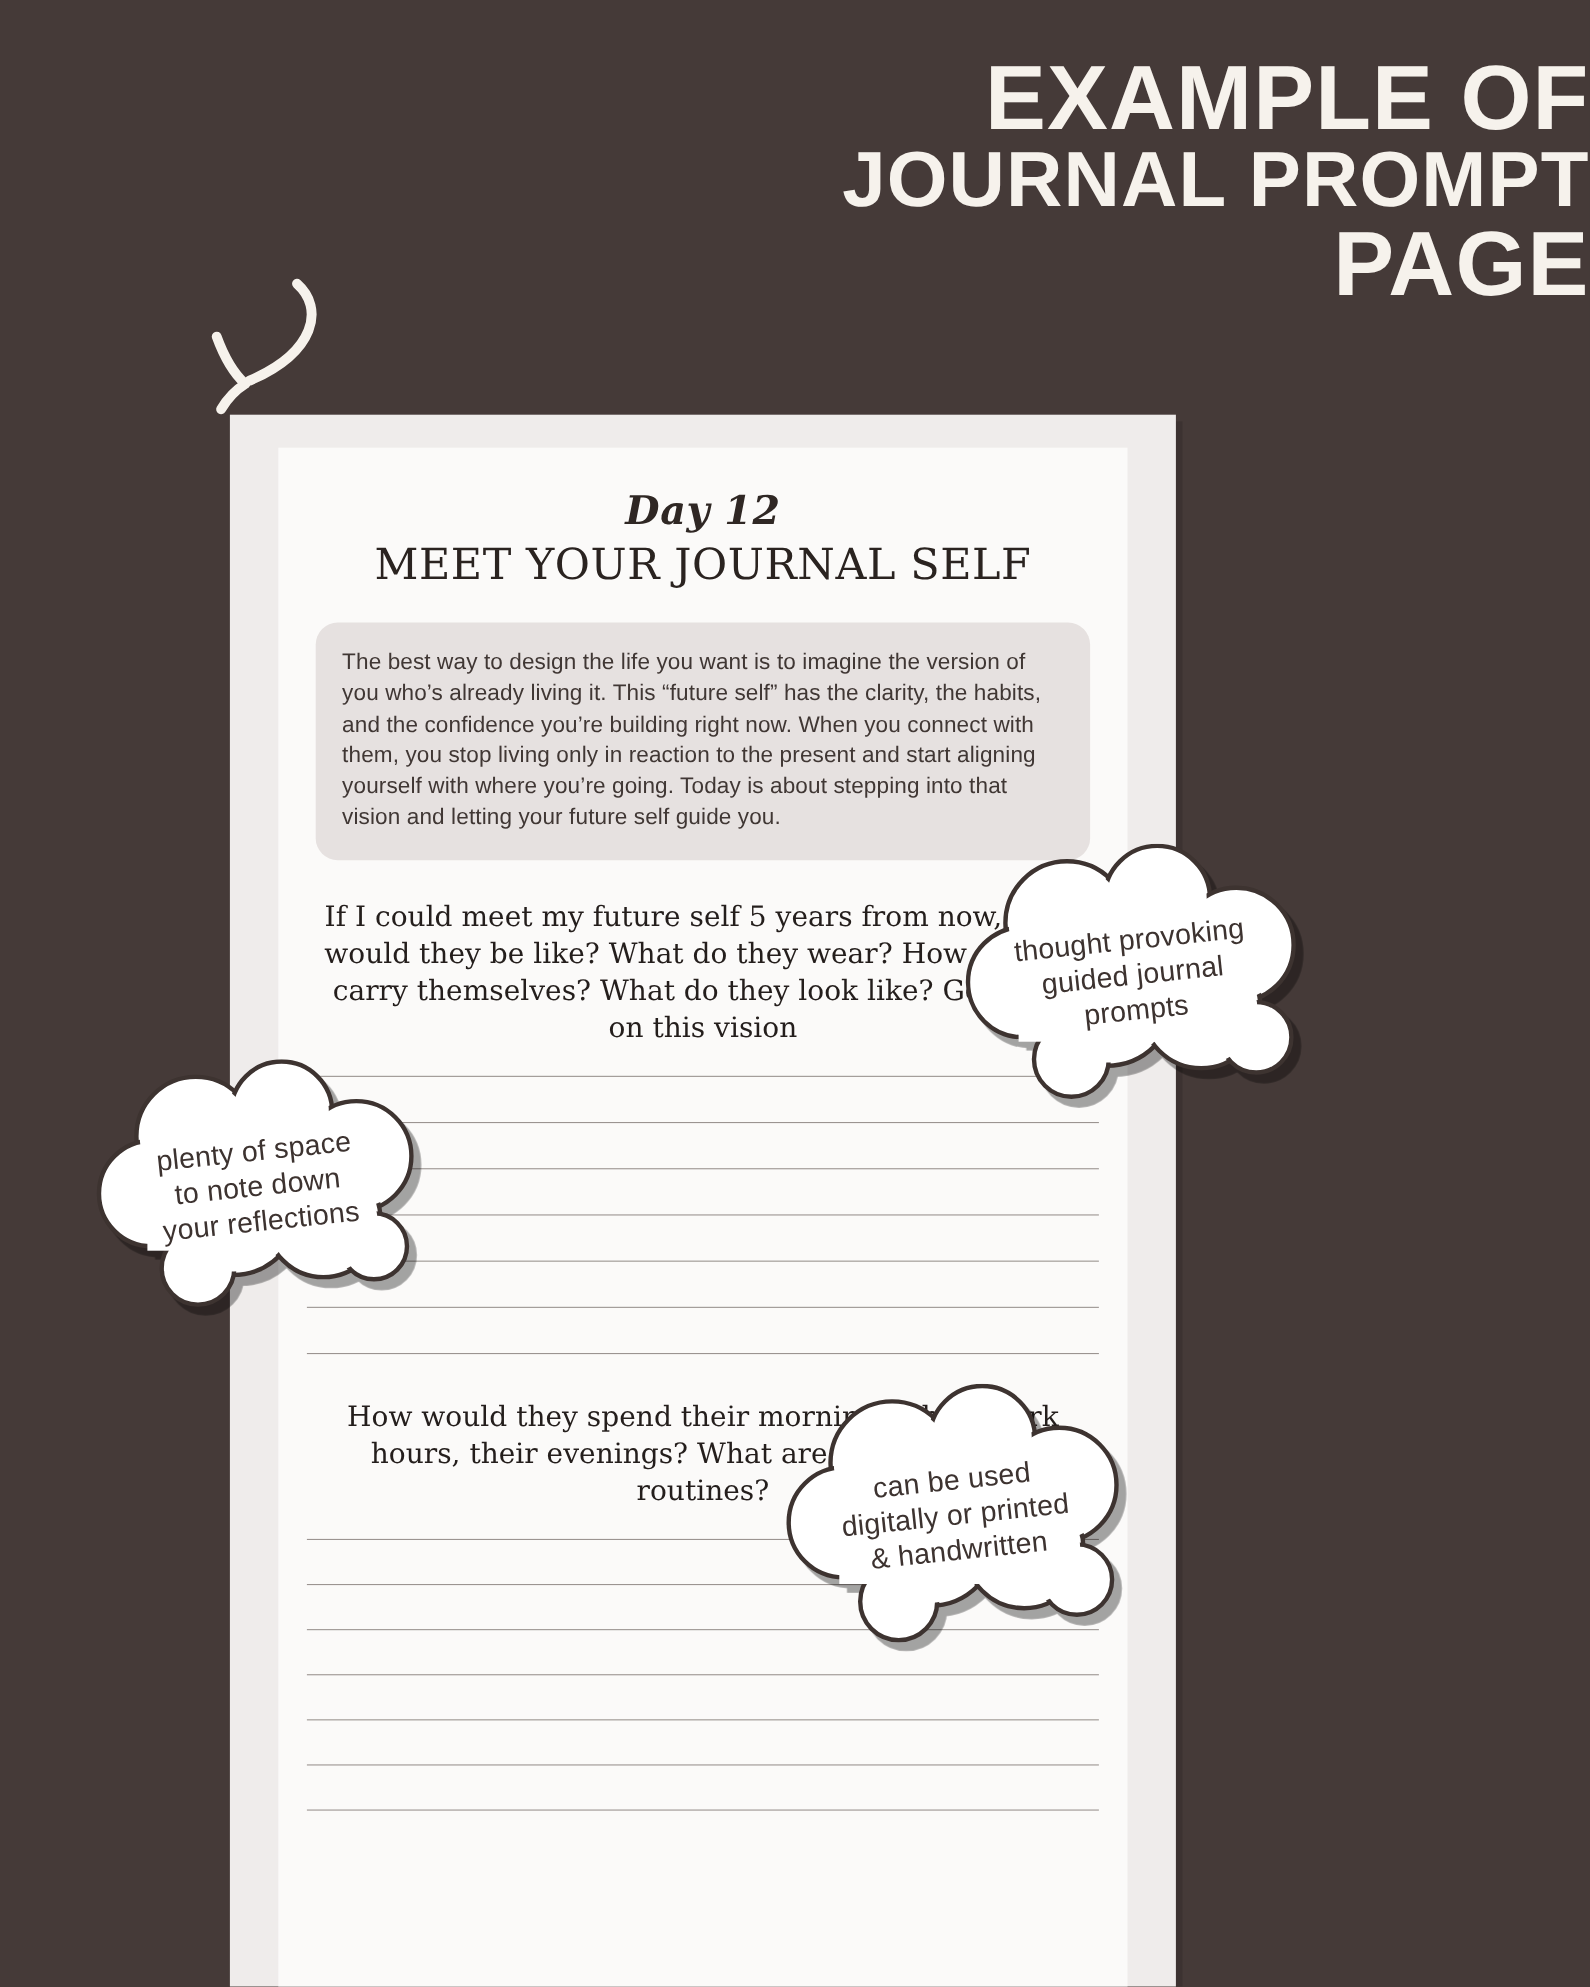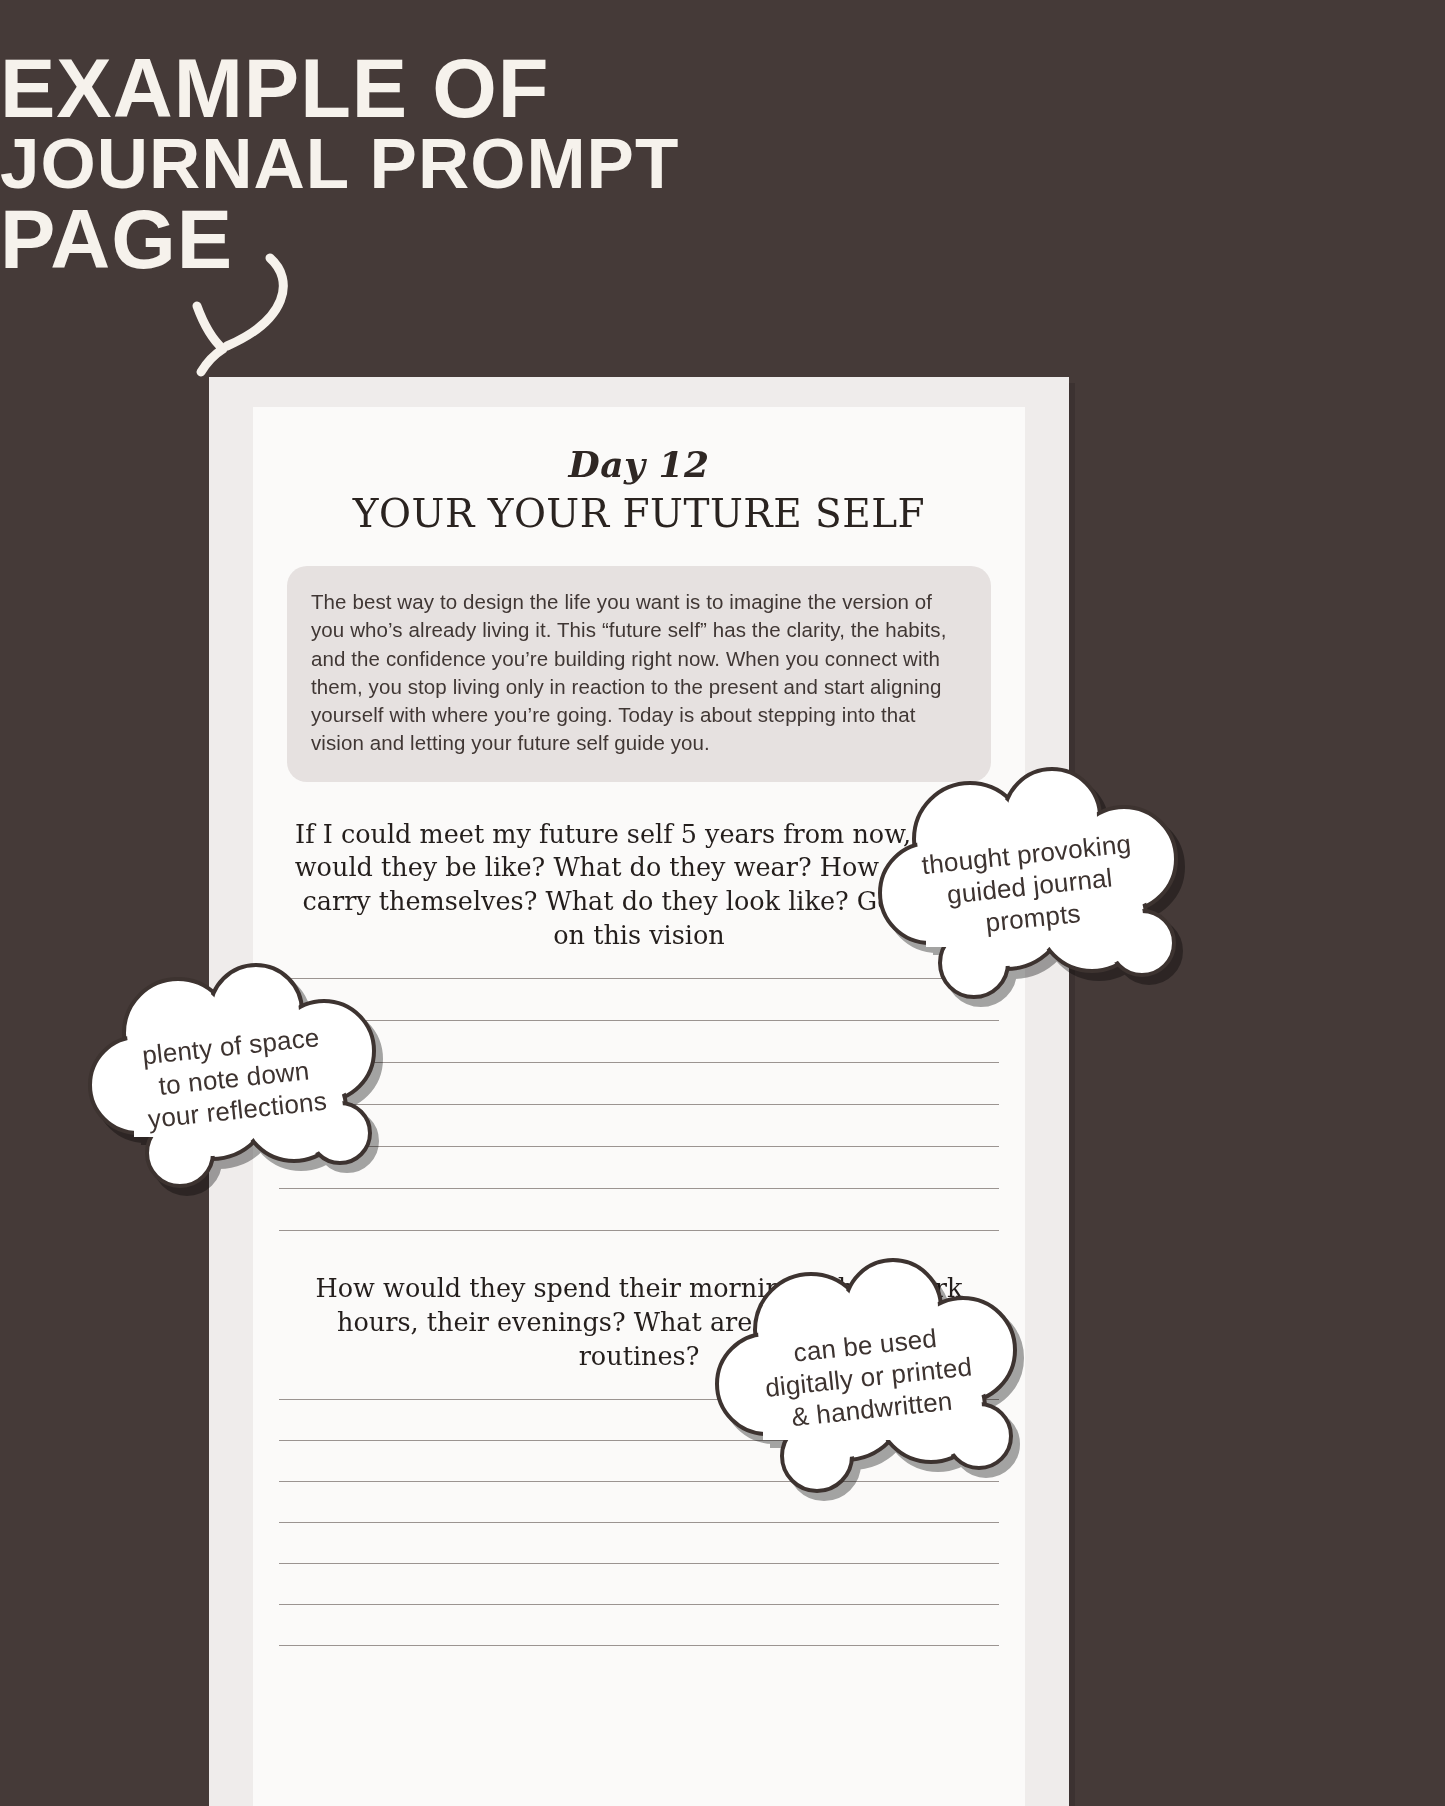--- a/index.html
+++ b/index.html
@@ -14,21 +14,21 @@
     overflow: hidden;
     position: relative;
   }
 
   
   .headline {
     position: absolute;
     top: 48px;
     left: 0;
     width: 1445px;
-    text-align: left;
+    text-align: right;
     color: #f6f2ec;
     font-family: "Liberation Sans", sans-serif;
     font-weight: bold;
     font-size: 83px;
     line-height: 0.98;
     letter-spacing: 1px;
     text-transform: uppercase;
   }
   .headline .l {
     display: block;
@@ -163,21 +163,21 @@
   <svg width="150" height="130" viewBox="0 0 150 130">
     <path d="M95 8 C120 30 112 70 52 96" fill="none" stroke="#f6f2ec" stroke-width="9" stroke-linecap="round"></path>
     <path d="M22 56 C30 78 38 90 48 99 C40 104 32 112 26 122" fill="none" stroke="#f6f2ec" stroke-width="9" stroke-linecap="round" stroke-linejoin="round"></path>
   </svg>
 </div>
 
 <div class="paper-outer">
   <div class="paper-inner">
 
     <div class="day-label">Day 12</div>
-    <div class="page-title">YOUR YOUR FUTURE SELF</div>
+    <div class="page-title">MEET YOUR JOURNAL SELF</div>
 
     <div class="intro-box">
       <span>The best way to design the life you want is to imagine the version of you who’s already living it. This “future self” has the clarity, the habits, and the confidence you’re building right now. When you connect with them, you stop living only in reaction to the present and start aligning yourself with where you’re going. Today is about stepping into that vision and letting your future self guide you.</span>
     </div>
 
     <div class="prompt">If I could meet my future self 5 years from now, what would they be like? What do they wear? How do they carry themselves? What do they look like? Get clear on this vision</div>
 
     <div class="lines first">
       <div class="line"></div>
       <div class="line"></div>

